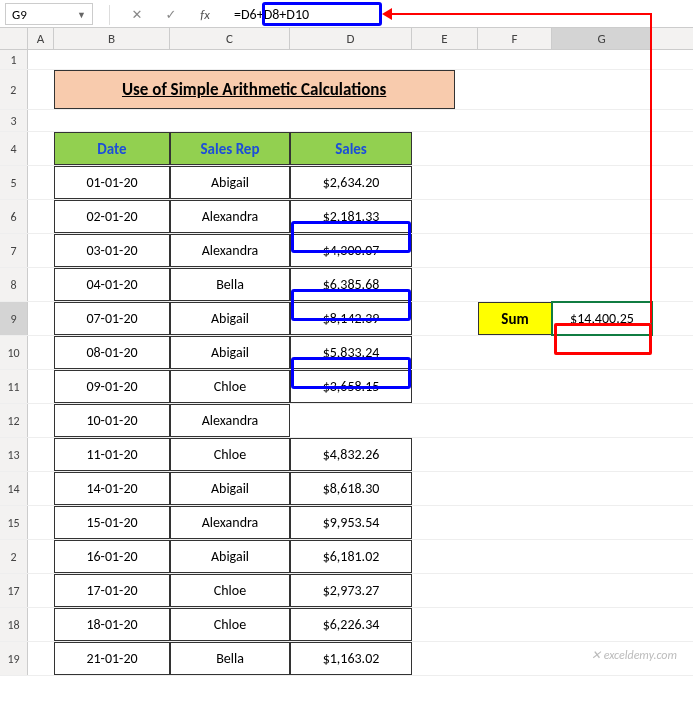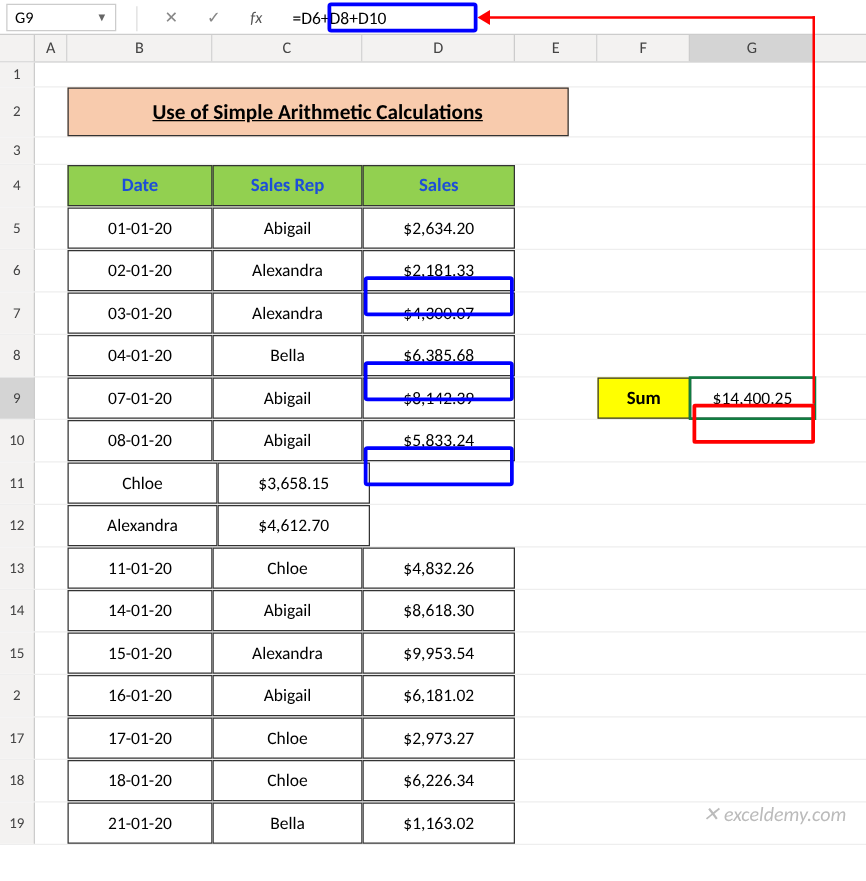--- a/index.html
+++ b/index.html
@@ -40,21 +40,21 @@
     .th-cell { background: #92d050; font-weight: bold; font-size: 15px; color: #1d4ed8; justify-content: center; border: 1px solid #333; }
     .td-cell { border: 1px solid #333; justify-content: center; font-size: 14px; color: #000; background: #fff; }
     .sum-label { background: #ffff00; font-weight: bold; justify-content: center; border: 1px solid #333; font-size: 15px; }
     .sum-val { border: 1px solid #333; justify-content: center; font-size: 14px; background: #fff; }
     
     .blue-box { position: absolute; border: 3px solid #0000ff; border-radius: 3px; pointer-events: none; z-index: 5; }
     .red-box { position: absolute; border: 3px solid #ff0000; border-radius: 2px; pointer-events: none; z-index: 5; }
     .arrow-line { position: absolute; background: #ff0000; z-index: 4; }
     .arrow-head { position: absolute; width: 0; height: 0; z-index: 4; }
     
-    .watermark { position: absolute; right: 16px; bottom: 14px; font-size: 16px; color: #bbb; font-style: italic; pointer-events: none; z-index: 2; }
+    .watermark { position: absolute; right: 16px; bottom: 14px; font-size: 12px; color: #bbb; font-style: italic; pointer-events: none; z-index: 2; }
     
     .selected-cell { outline: 2px solid #107c41; outline-offset: -1px; }
     .col-h.active { background: #d4d4d4; }
   </style>
 </head>
 <body>
 
 <div class="formula-bar">
   <div class="name-box">
     <span>G9</span>
@@ -175,31 +175,32 @@
         <div class="cell col-B td-cell">08-01-20</div>
         <div class="cell col-C td-cell">Abigail</div>
         <div class="cell col-D td-cell">$5,833.24</div>
         <div class="cell col-E"></div>
         <div class="cell col-F"></div>
         <div class="cell col-G"></div>
       </div>
       <div class="row rdata">
         <div class="row-h">11</div>
         <div class="cell col-A"></div>
+        <div class="cell col-B td-cell">09-01-20</div>
         <div class="cell col-C td-cell">Chloe</div>
         <div class="cell col-D td-cell">$3,658.15</div>
         <div class="cell col-E"></div>
         <div class="cell col-F"></div>
         <div class="cell col-G"></div>
       </div>
       <div class="row rdata">
         <div class="row-h">12</div>
         <div class="cell col-A"></div>
-        <div class="cell col-C td-cell">Alexandra</div>
-        <div class="cell col-D td-cell">$4,612.70</div>
+        <div class="cell col-B td-cell">10-01-20</div>
+        <div class="cell col-C td-cell">Alexandra</div>
         <div class="cell col-E"></div>
         <div class="cell col-F"></div>
         <div class="cell col-G"></div>
       </div>
       <div class="row rdata">
         <div class="row-h">13</div>
         <div class="cell col-A"></div>
         <div class="cell col-B td-cell">11-01-20</div>
         <div class="cell col-C td-cell">Chloe</div>
         <div class="cell col-D td-cell">$4,832.26</div>

